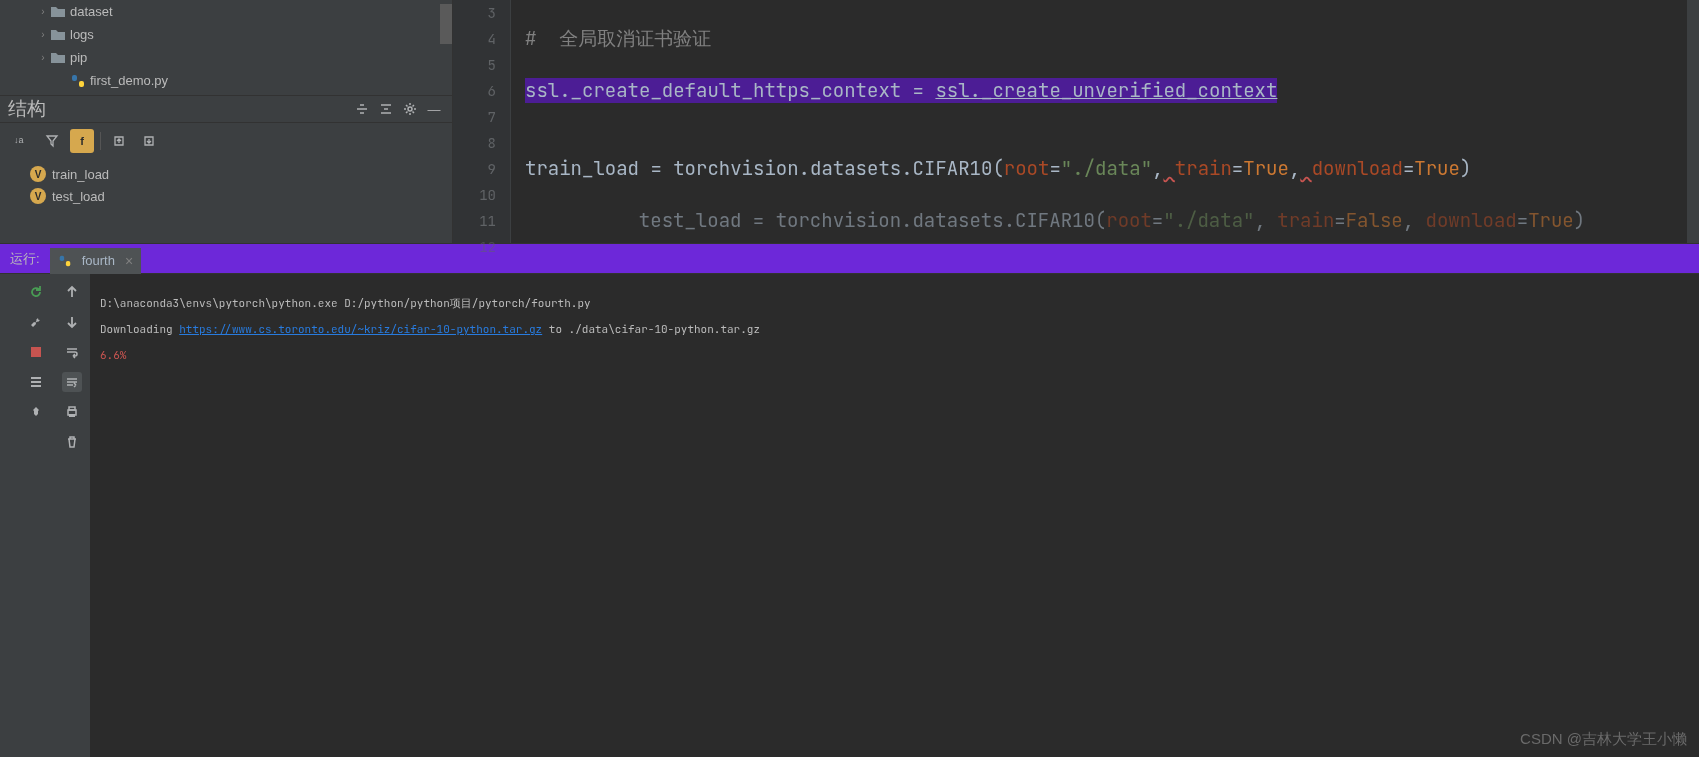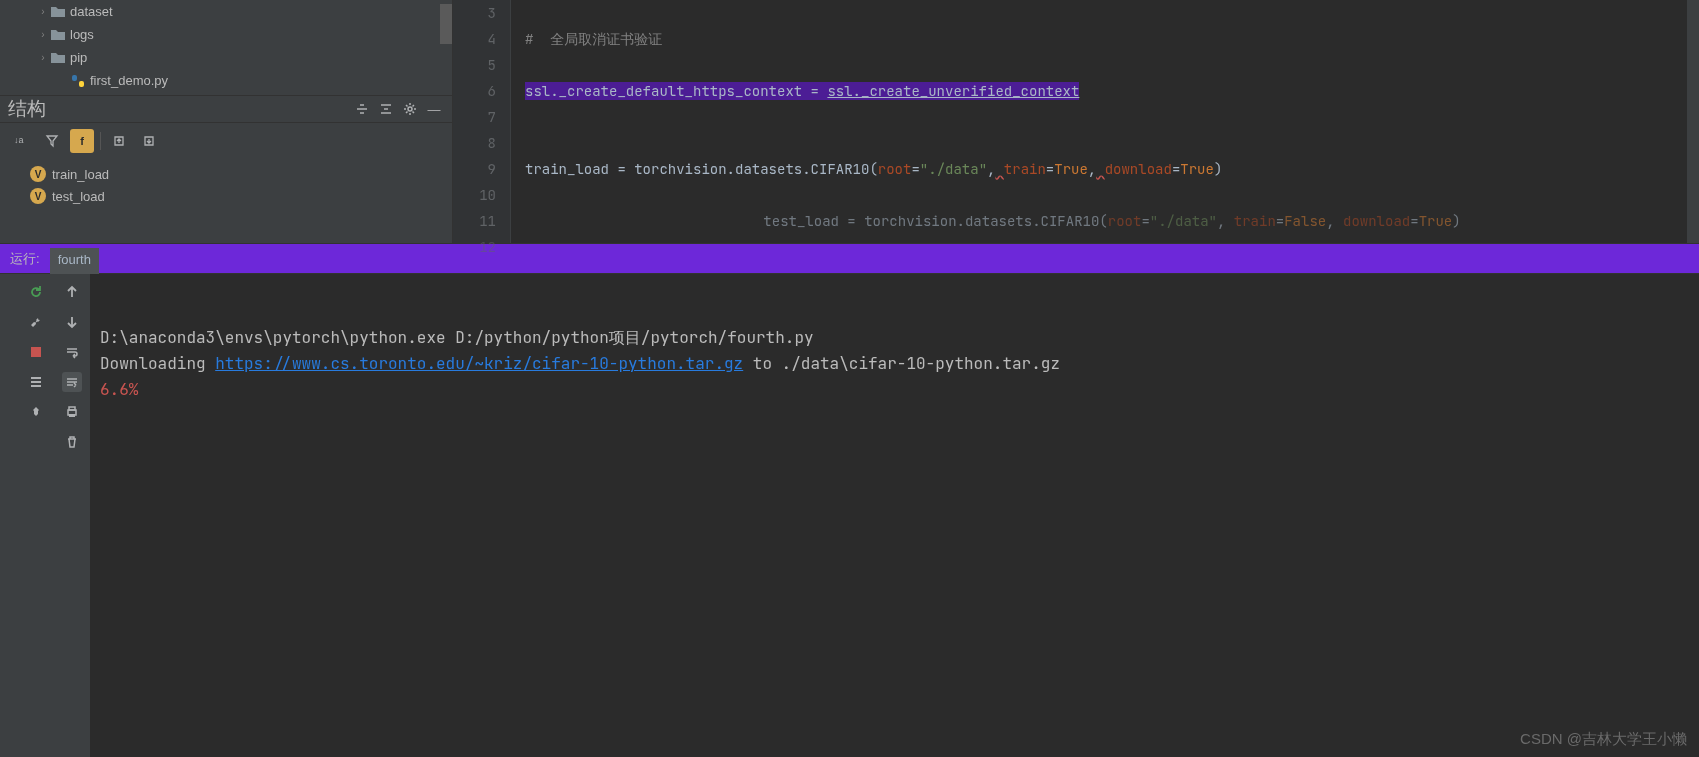--- a/index.html
+++ b/index.html
@@ -33,47 +33,47 @@
 .structure-toolbar { display: flex; gap: 6px; padding: 6px 10px; align-items: center; }
 .tb-btn { width: 24px; height: 24px; display: flex; align-items: center; justify-content: center; border-radius: 3px; color: #afb1b3; cursor: pointer; }
 .tb-btn.active { background: #d6a84e; color: #2b2b2b; }
 .structure-body { padding: 4px 10px; }
 .struct-item { display: flex; align-items: center; height: 22px; color: #bbbbbb; padding-left: 20px; cursor: pointer; }
 .v-badge { width: 16px; height: 16px; border-radius: 50%; background: #d6a84e; color: #2b2b2b; font-size: 10px; font-weight: bold; display: flex; align-items: center; justify-content: center; margin-right: 6px; }
 
 .editor-panel { flex: 1; background: #2b2b2b; display: flex; position: relative; }
 .gutter { width: 58px; background: #313335; text-align: right; padding: 0 14px 0 0; font-family: 'Consolas', 'JetBrains Mono', monospace; font-size: 14px; color: #606366; line-height: 26px; border-right: 1px solid #3c3f41; position: relative; }
 .gutter-line { height: 26px; }
-.code-area { flex: 1; font-family: 'Consolas', 'JetBrains Mono', monospace; font-size: 14px; line-height: 26px; padding-left: 14px; position: relative; }
+.code-area { flex: 1; font-family: 'Consolas', 'JetBrains Mono', monospace; font-size: 19px; line-height: 26px; padding-left: 14px; position: relative; }
 .code-line { height: 26px; white-space: pre; }
 .highlight-line { background: #214283; margin-left: -14px; padding-left: 14px; width: calc(100% + 14px); }
 .selection { background: #4c1d95; }
 .kw { color: #cc7832; }
 .str { color: #6a8759; }
 .comment { color: #808080; }
 .param { color: #aa4926; }
 .underline { text-decoration: underline; text-decoration-style: solid; text-decoration-color: #a9b7c6; }
 .red-squiggle { text-decoration: underline wavy #c75450; text-decoration-skip-ink: none; }
 .scrollbar-track { position: absolute; right: 0; top: 0; bottom: 0; width: 12px; background: #3c3f41; }
 
 .run-section { height: 514px; background: #2b2b2b; border-top: 1px solid #323232; display: flex; flex-direction: column; }
 .run-tabs { height: 30px; background: #6d28d9; display: flex; align-items: center; padding-left: 10px; border-bottom: 1px solid #323232; }
 .run-label { color: #bbbbbb; margin-right: 10px; font-size: 13px; }
-.run-tab { display: flex; align-items: center; height: 26px; padding: 0 8px; background: #4e5254; border-radius: 0; cursor: pointer; gap: 4px; margin-top: 4px; flex-direction: column; }
+.run-tab { display: flex; align-items: center; height: 26px; padding: 0 8px; background: #4e5254; border-radius: 0; cursor: pointer; gap: 10px; margin-top: 4px; }
 .run-tab .close { color: #808080; font-size: 14px; }
 .run-body { flex: 1; display: flex; }
 .run-toolbar-left { width: 18px; background: #3c3f41; }
 .run-toolbar { width: 36px; background: #3c3f41; display: flex; flex-direction: column; align-items: center; padding-top: 8px; gap: 10px; }
 .run-toolbar2 { width: 36px; background: #3c3f41; display: flex; flex-direction: column; align-items: center; padding-top: 8px; gap: 10px; }
 .run-tb-icon { width: 20px; height: 20px; display: flex; align-items: center; justify-content: center; cursor: pointer; }
 .run-tb-icon.green { color: #499c54; }
 .run-tb-icon.red { color: #c75450; }
 .run-tb-icon.gray { color: #afb1b3; }
 .run-tb-icon.box { background: #4e5254; border-radius: 3px; padding: 2px; }
-.console { flex: 1; background: #2b2b2b; font-family: 'Consolas', 'JetBrains Mono', monospace; font-size: 16px; line-height: 26px; padding: 16px 10px; color: #bbbbbb; margin-top: 35px; }
+.console { flex: 1; background: #2b2b2b; font-family: 'Consolas', 'JetBrains Mono', monospace; font-size: 11px; line-height: 26px; padding: 16px 10px; color: #bbbbbb; }
 .console .link { color: #287bde; text-decoration: underline; cursor: pointer; }
 .console .percent { color: #c75450; }
 .watermark { position: absolute; bottom: 8px; right: 12px; color: #6a6a6a; font-size: 15px; }
 
 svg { display: block; }
 .scrollbar-rt { position: absolute; right: 0; top: 0; width: 12px; height: 95px; background: #3c3f41; }
 .scrollbar-thumb { width: 12px; height: 40px; background: #5a5a5a; margin-top: 4px; }
 </style>
 </head>
 <body>

